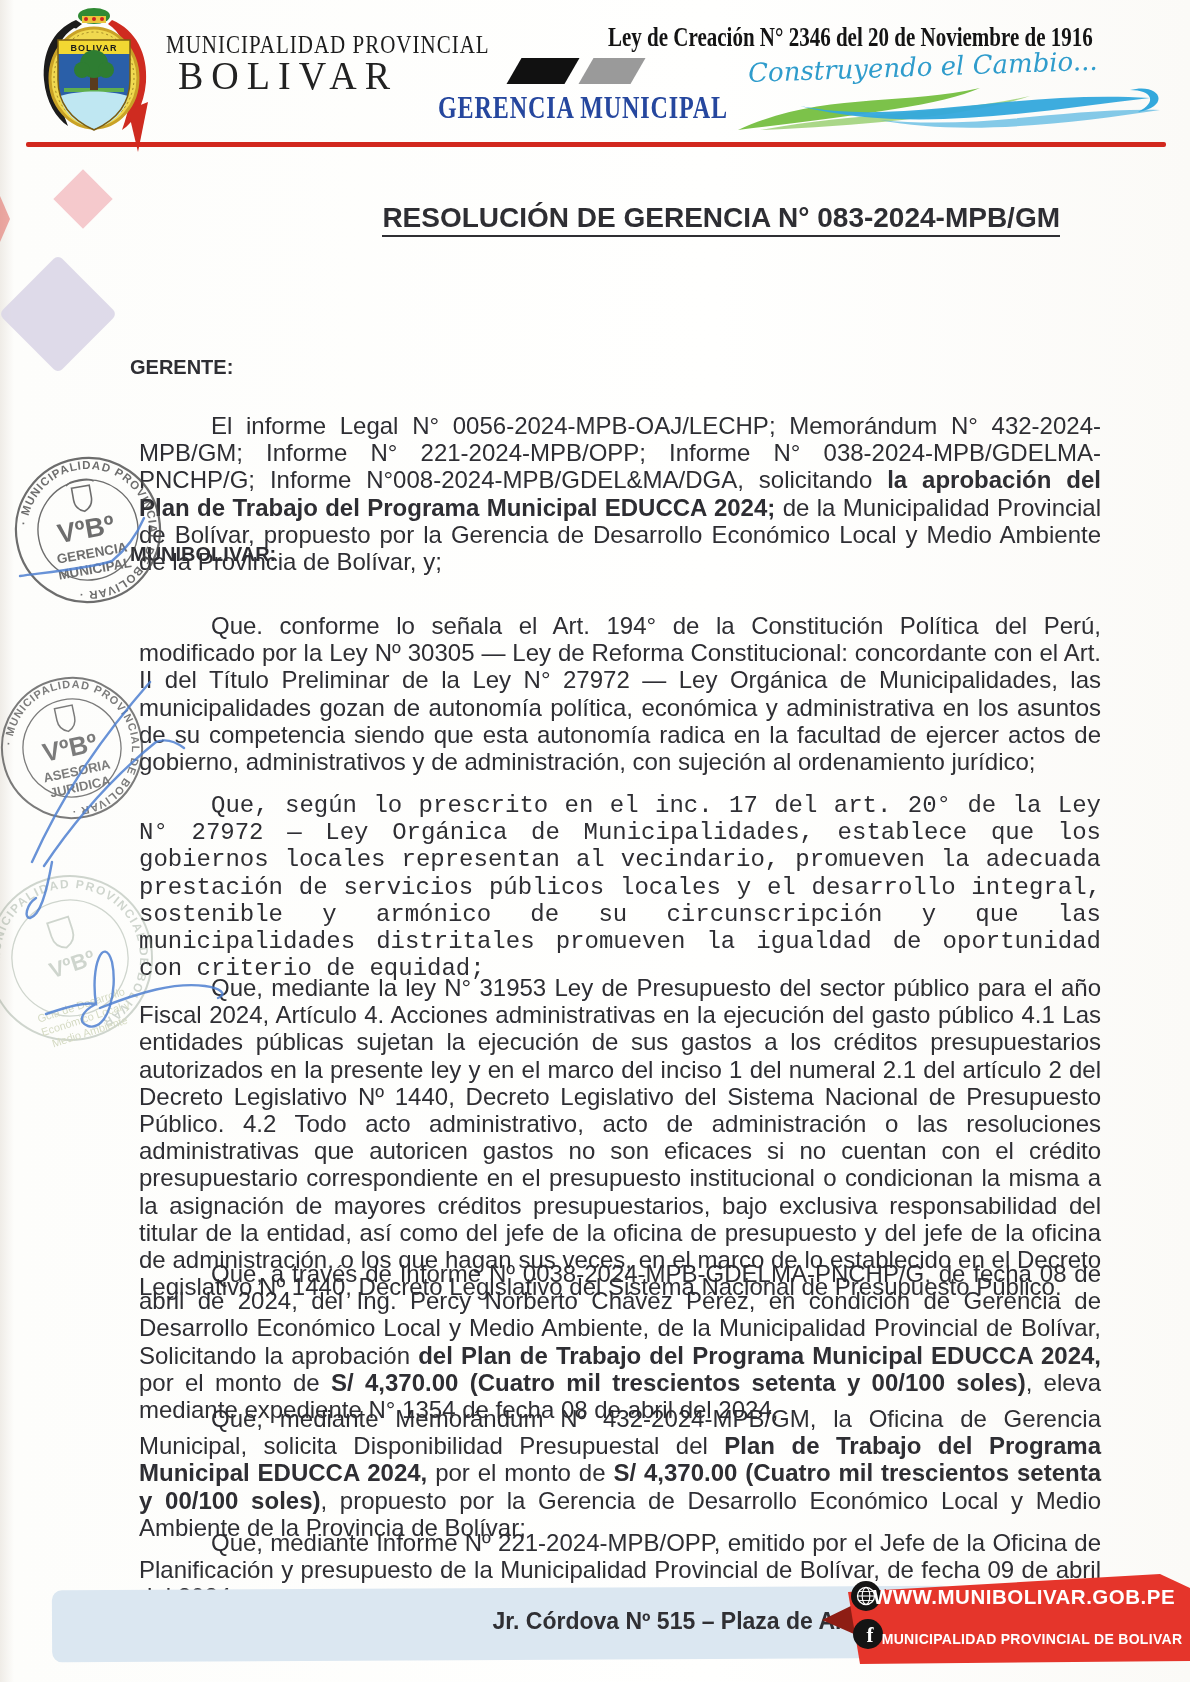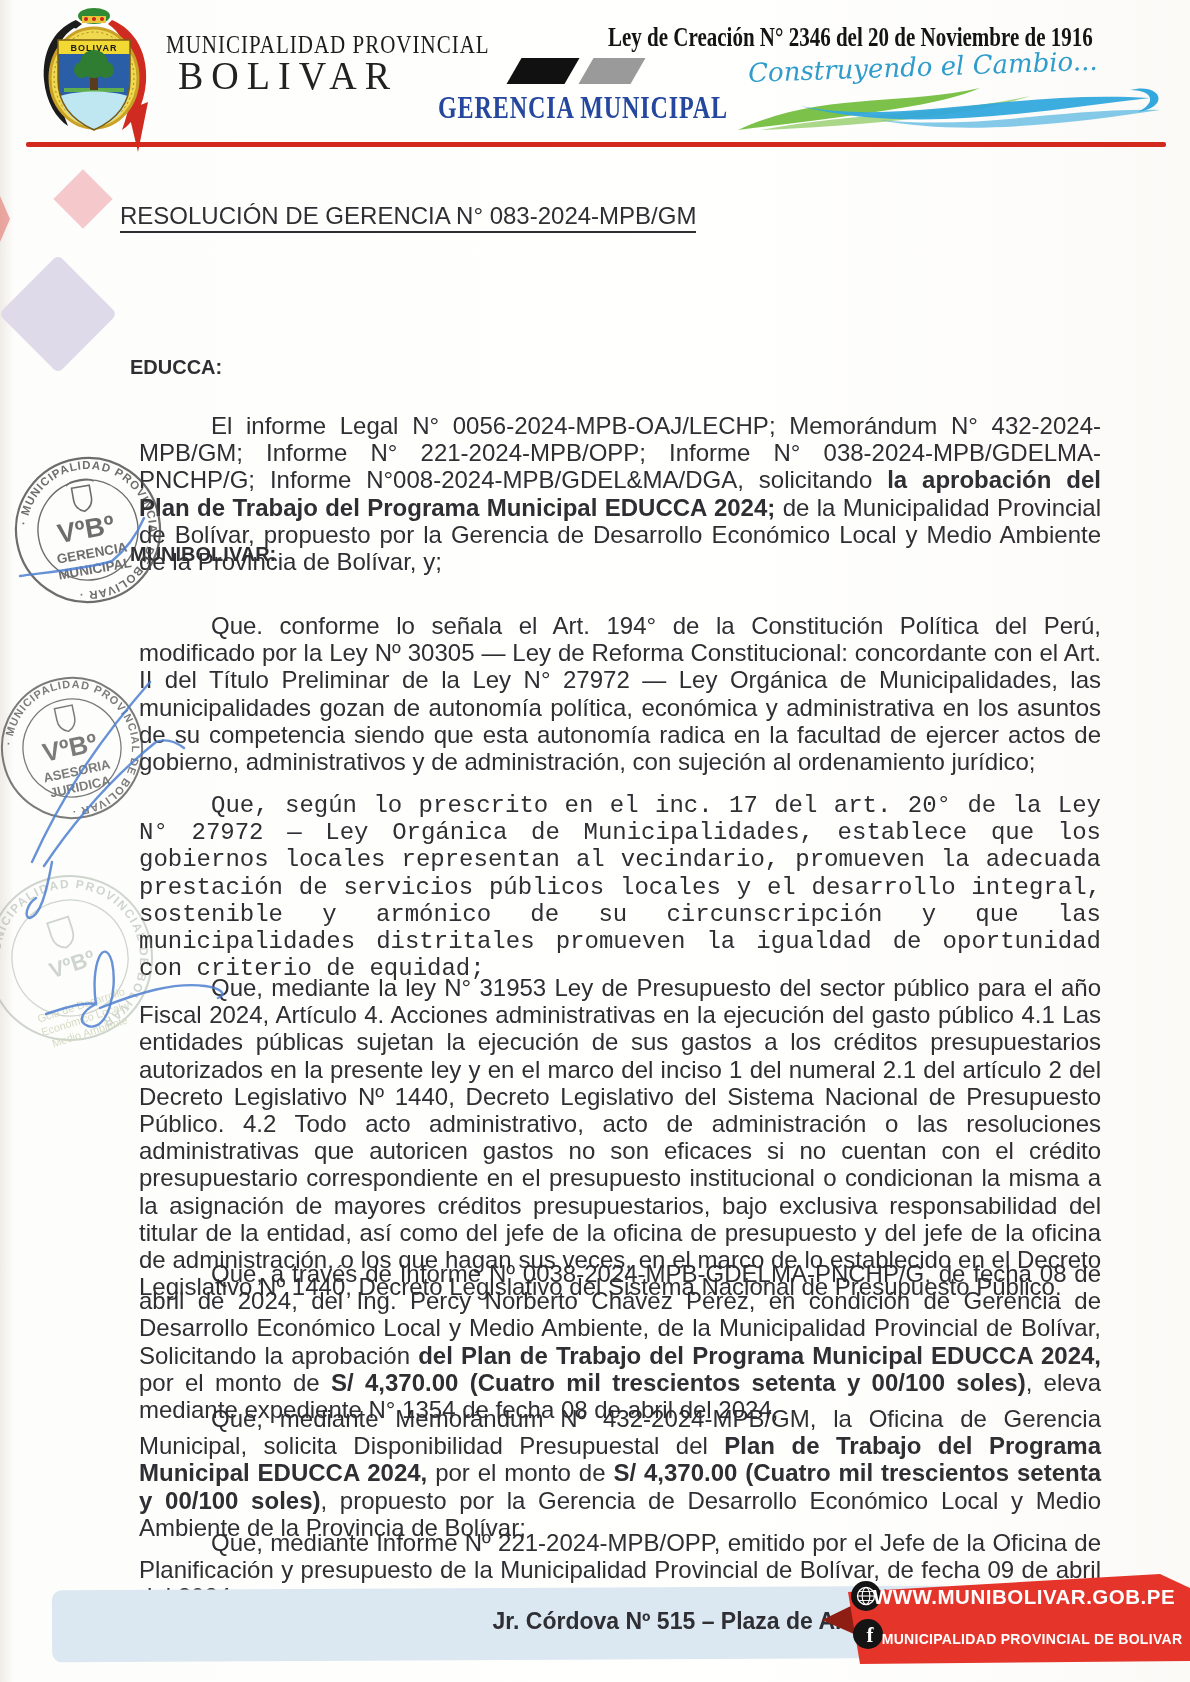--- a/index.html
+++ b/index.html
@@ -30,22 +30,22 @@
   .pgram-gray  { left:586px; width:52px; background:#9a9a9a; }
   .office { position:absolute; left:418px; top:90px; width:286px; text-align:center;
           font-family:"Liberation Serif",serif; font-weight:bold; font-size:28px;
           color:var(--c-office,#26479e); transform:scale(.86,1.1); transform-origin:top;
           letter-spacing:1px; white-space:nowrap; }
   .redline { position:absolute; left:26px; right:24px; top:142px; height:5px;
           background:var(--c-redline,#d2281e); border-radius:2px; }
   
   .motto { position:absolute; left:150px; top:146px; width:890px; text-align:center;
           color:var(--c-motto,#8093a5); font-size:19px; line-height:27px; }
-  .title { position:absolute; left:120px; top:202px; width:940px; text-align:left;
-          font-weight:normal; font-size:24px; }
+  .title { position:absolute; left:120px; top:202px; width:940px; text-align:right;
+          font-weight:bold; font-size:28px; }
   .title span { border-bottom:2px solid #2f2f33; padding-bottom:2px; }
   .dateline { position:absolute; left:130px; top:244px; width:960px; text-align:right;
           font-size:20px; }
   .addressee { position:absolute; left:130px; top:286px; width:960px; font-weight:bold;
           font-size:20px; }
   .seclabel { position:absolute; left:130px; font-weight:bold; font-size:20px; }
   #lbl-vistos { top:356px; } #lbl-considerando { top:543px; }
   .par { position:absolute; left:130px; width:962px; font-size:24px; line-height:27.2px;
           text-align:justify;margin-left:9px; }
   .ind { text-indent:72px; }
@@ -118,21 +118,21 @@
 
   <div class="pgram pgram-black"></div>
   <div class="pgram pgram-gray"></div>
   <div class="office">GERENCIA MUNICIPAL</div>
   <div class="redline"></div>
 
   <div class="title">
     <span>RESOLUCIÓN DE GERENCIA N° 083-2024-MPB/GM</span>
   </div>
 
-  <div id="lbl-vistos" class="seclabel">EDUCCA:</div>
+  <div id="lbl-vistos" class="seclabel">GERENTE:</div>
   <p id="p-vistos" class="par ind"><span>El informe Legal N° 0056-2024-MPB-OAJ/LECHP; Memorándum N° 432-2024-MPB/GM; Informe N° 221-2024-MPB/OPP; Informe N° 038-2024-MPB/GDELMA-PNCHP/G; Informe N°008-2024-MPB/GDEL&amp;MA/DGA, solicitando </span><b>la aprobación del Plan de Trabajo del Programa Municipal EDUCCA 2024;</b><span> de la Municipalidad Provincial de Bolívar, propuesto por la Gerencia de Desarrollo Económico Local y Medio Ambiente de la Provincia de Bolívar, y;</span></p>
 
   <div id="lbl-considerando" class="seclabel">MUNIBOLIVAR:</div>
   <p id="p-c1" class="par ind">Que. conforme lo señala el Art. 194° de la Constitución Política del Perú, modificado por la Ley Nº 30305 — Ley de Reforma Constitucional: concordante con el Art. II del Título Preliminar de la Ley N° 27972 — Ley Orgánica de Municipalidades, las municipalidades gozan de autonomía política, económica y administrativa en los asuntos de su competencia siendo que esta autonomía radica en la facultad de ejercer actos de gobierno, administrativos y de administración, con sujeción al ordenamiento jurídico;</p>
   <p id="p-c2" class="par ind">Que, según lo prescrito en el inc. 17 del art. 20° de la Ley N° 27972 — Ley Orgánica de Municipalidades, establece que los gobiernos locales representan al vecindario, promueven la adecuada prestación de servicios públicos locales y el desarrollo integral, sostenible y armónico de su circunscripción y que las municipalidades distritales promueven la igualdad de oportunidad con criterio de equidad;</p>
   <p id="p-c3" class="par ind">Que, mediante la ley N° 31953 Ley de Presupuesto del sector público para el año Fiscal 2024, Artículo 4. Acciones administrativas en la ejecución del gasto público 4.1 Las entidades públicas sujetan la ejecución de sus gastos a los créditos presupuestarios autorizados en la presente ley y en el marco del inciso 1 del numeral 2.1 del artículo 2 del Decreto Legislativo Nº 1440, Decreto Legislativo del Sistema Nacional de Presupuesto Público. 4.2 Todo acto administrativo, acto de administración o las resoluciones administrativas que autoricen gastos no son eficaces si no cuentan con el crédito presupuestario correspondiente en el presupuesto institucional o condicionan la misma a la asignación de mayores créditos presupuestarios, bajo exclusiva responsabilidad del titular de la entidad, así como del jefe de la oficina de presupuesto y del jefe de la oficina de administración, o los que hagan sus veces, en el marco de lo establecido en el Decreto Legislativo Nº 1440, Decreto Legislativo del Sistema Nacional de Presupuesto Público.</p>
   <p id="p-c4" class="par ind"><span>Que, a través de Informe Nº 0038-2024-MPB-GDELMA-PNCHP/G, de fecha 08 de abril de 2024, del Ing. Percy Norberto Chávez Pérez, en condición de Gerencia de Desarrollo Económico Local y Medio Ambiente, de la Municipalidad Provincial de Bolívar, Solicitando la aprobación </span><b>del Plan de Trabajo del Programa Municipal EDUCCA 2024,</b><span> por el monto de </span><b>S/ 4,370.00 (Cuatro mil trescientos setenta y 00/100 soles)</b><span>, eleva mediante expediente N° 1354 de fecha 08 de abril del 2024,</span></p>
   <p id="p-c5" class="par ind"><span>Que, mediante Memorándum Nº 432-2024-MPB/GM, la Oficina de Gerencia Municipal, solicita Disponibilidad Presupuestal del </span><b>Plan de Trabajo del Programa Municipal EDUCCA 2024,</b><span> por el monto de </span><b>S/ 4,370.00 (Cuatro mil trescientos setenta y 00/100 soles)</b><span>, propuesto por la Gerencia de Desarrollo Económico Local y Medio Ambiente de la Provincia de Bolívar;</span></p>
   <p id="p-c6" class="par ind">Que, mediante Informe Nº 221-2024-MPB/OPP, emitido por el Jefe de la Oficina de Planificación y presupuesto de la Municipalidad Provincial de Bolívar, de fecha 09 de abril del 2024,</p>
 

